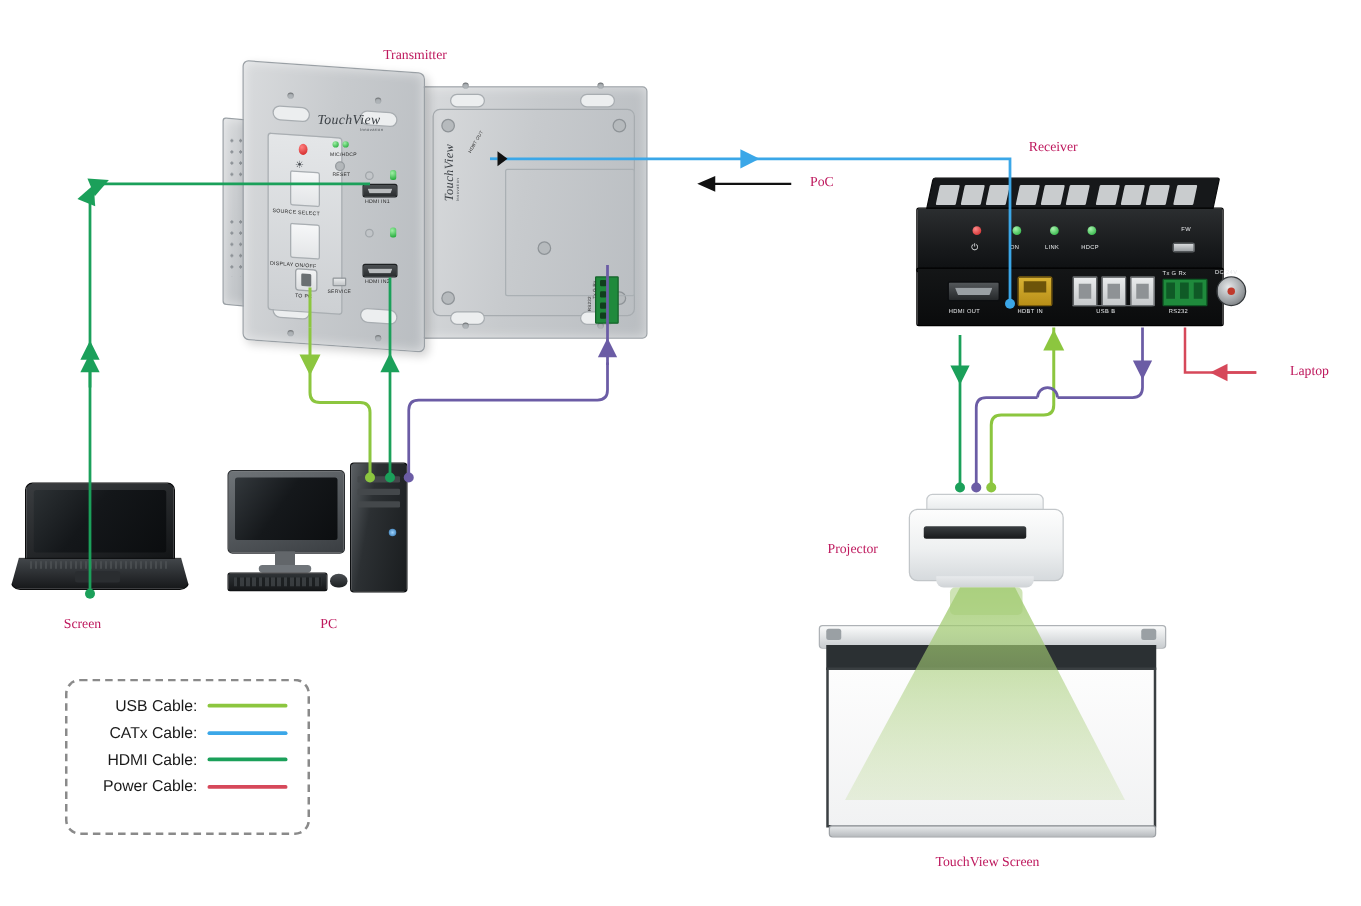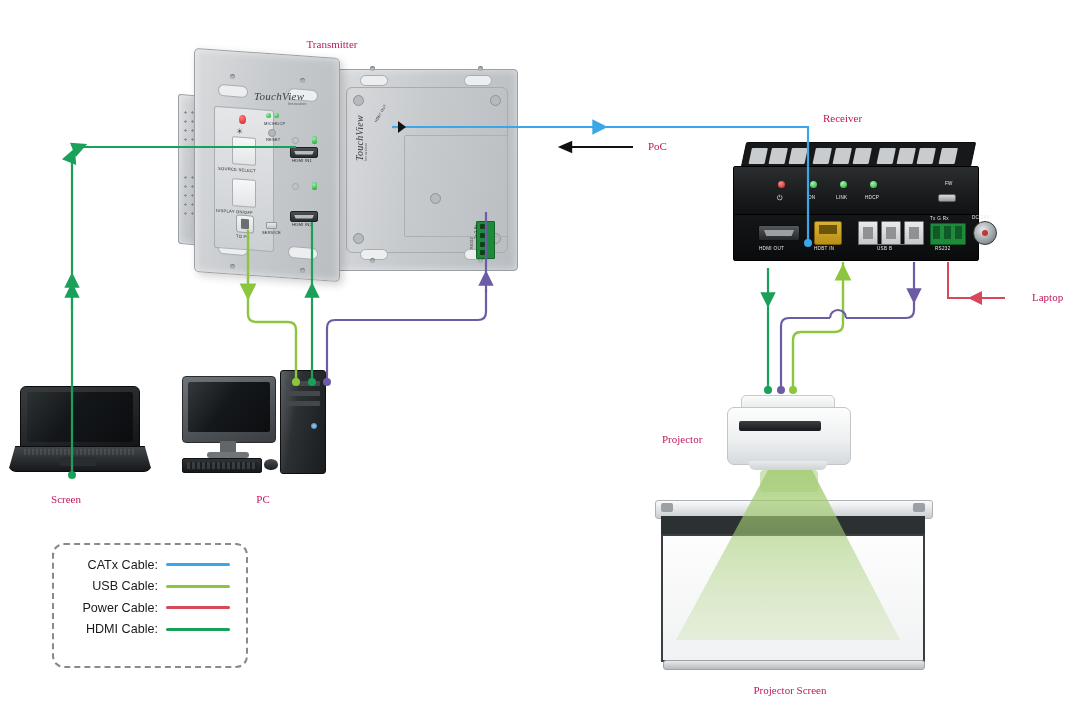--- a/index.html
+++ b/index.html
@@ -430,36 +430,36 @@
     <path d="M1005,298 L975,298" fill="none" stroke="#D6485A" stroke-width="2" marker-end="url(#ah-pwr)"></path>
   </svg>
 
   <div class="lbl c" style="left:332px;top:38px;">Transmitter</div>
   <div class="lbl" style="left:823px;top:112px;">Receiver</div>
   <div class="lbl" style="left:648px;top:140px;">PoC</div>
   <div class="lbl" style="left:1032px;top:291px;">Laptop</div>
   <div class="lbl c" style="left:66px;top:493px;">Screen</div>
   <div class="lbl c" style="left:263px;top:493px;">PC</div>
   <div class="lbl" style="left:662px;top:433px;">Projector</div>
-  <div class="lbl c" style="left:790px;top:684px;">Projector Screen</div>
+  <div class="lbl c" style="left:790px;top:684px;">TouchView Screen</div>
 
   <div id="legend">
     <div class="rows">
       <div class="lrow">
+        <span class="ltx">USB Cable:</span>
+        <span class="lln" style="background:#8CC63F;"></span>
+      </div>
+      <div class="lrow">
         <span class="ltx">CATx Cable:</span>
         <span class="lln" style="background:#3BA7E8;"></span>
       </div>
       <div class="lrow">
-        <span class="ltx">USB Cable:</span>
-        <span class="lln" style="background:#8CC63F;"></span>
+        <span class="ltx">HDMI Cable:</span>
+        <span class="lln" style="background:#1BA05A;"></span>
       </div>
       <div class="lrow">
         <span class="ltx">Power Cable:</span>
         <span class="lln" style="background:#D6485A;"></span>
       </div>
-      <div class="lrow">
-        <span class="ltx">HDMI Cable:</span>
-        <span class="lln" style="background:#1BA05A;"></span>
-      </div>
     </div>
   </div>
 
 </div>
 
 </body></html>

